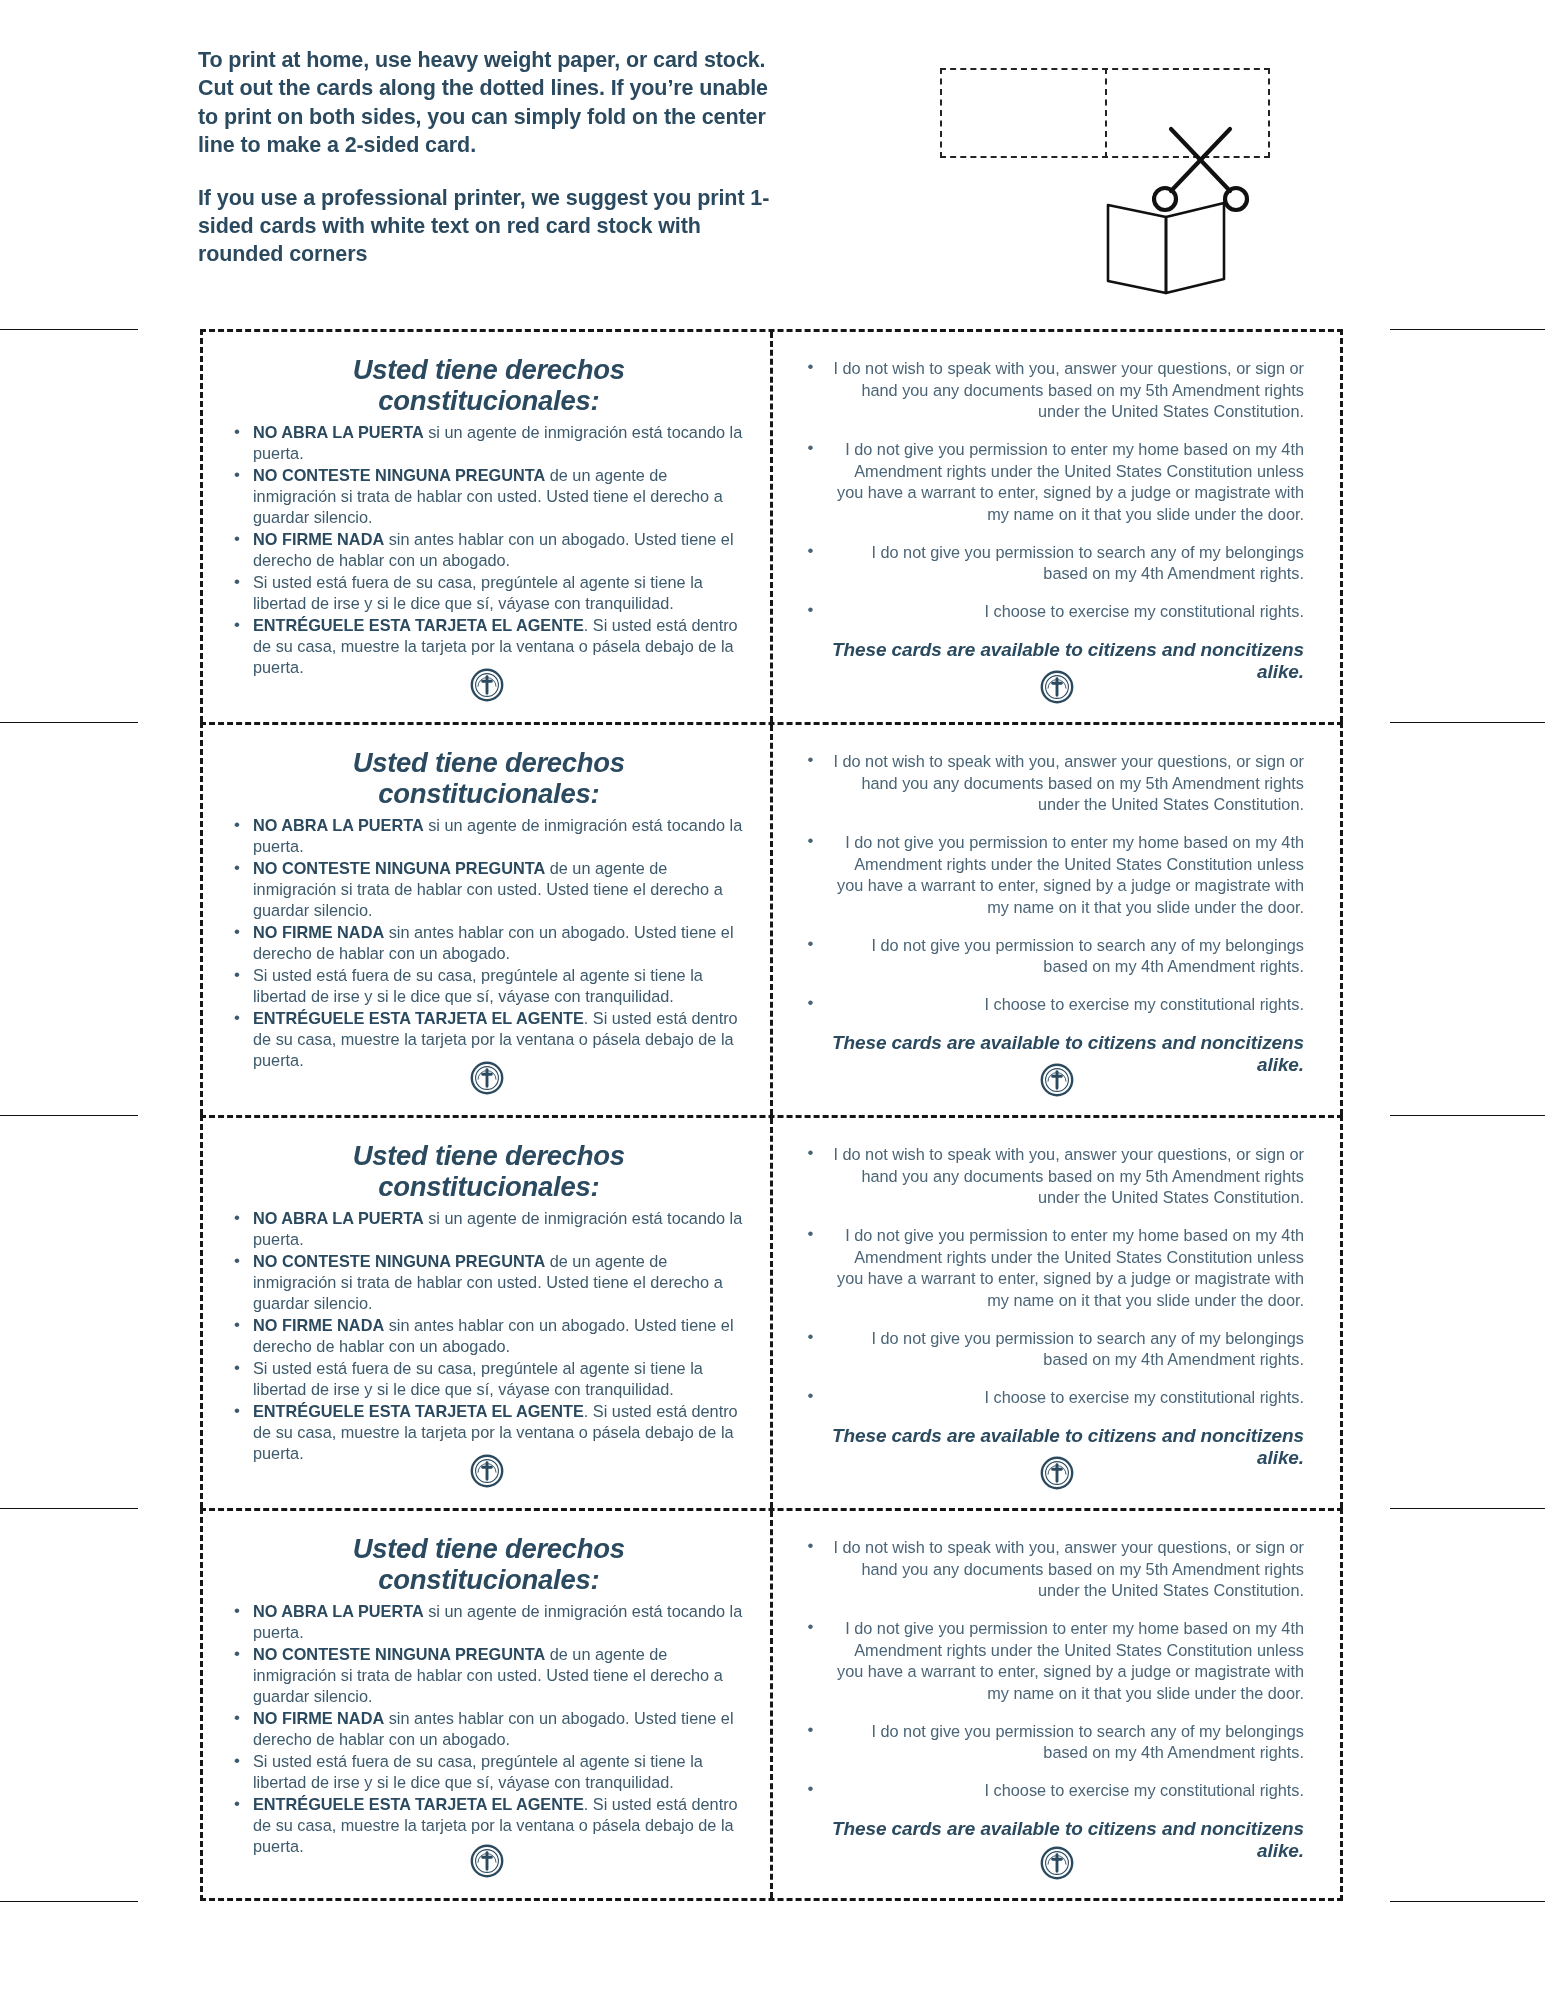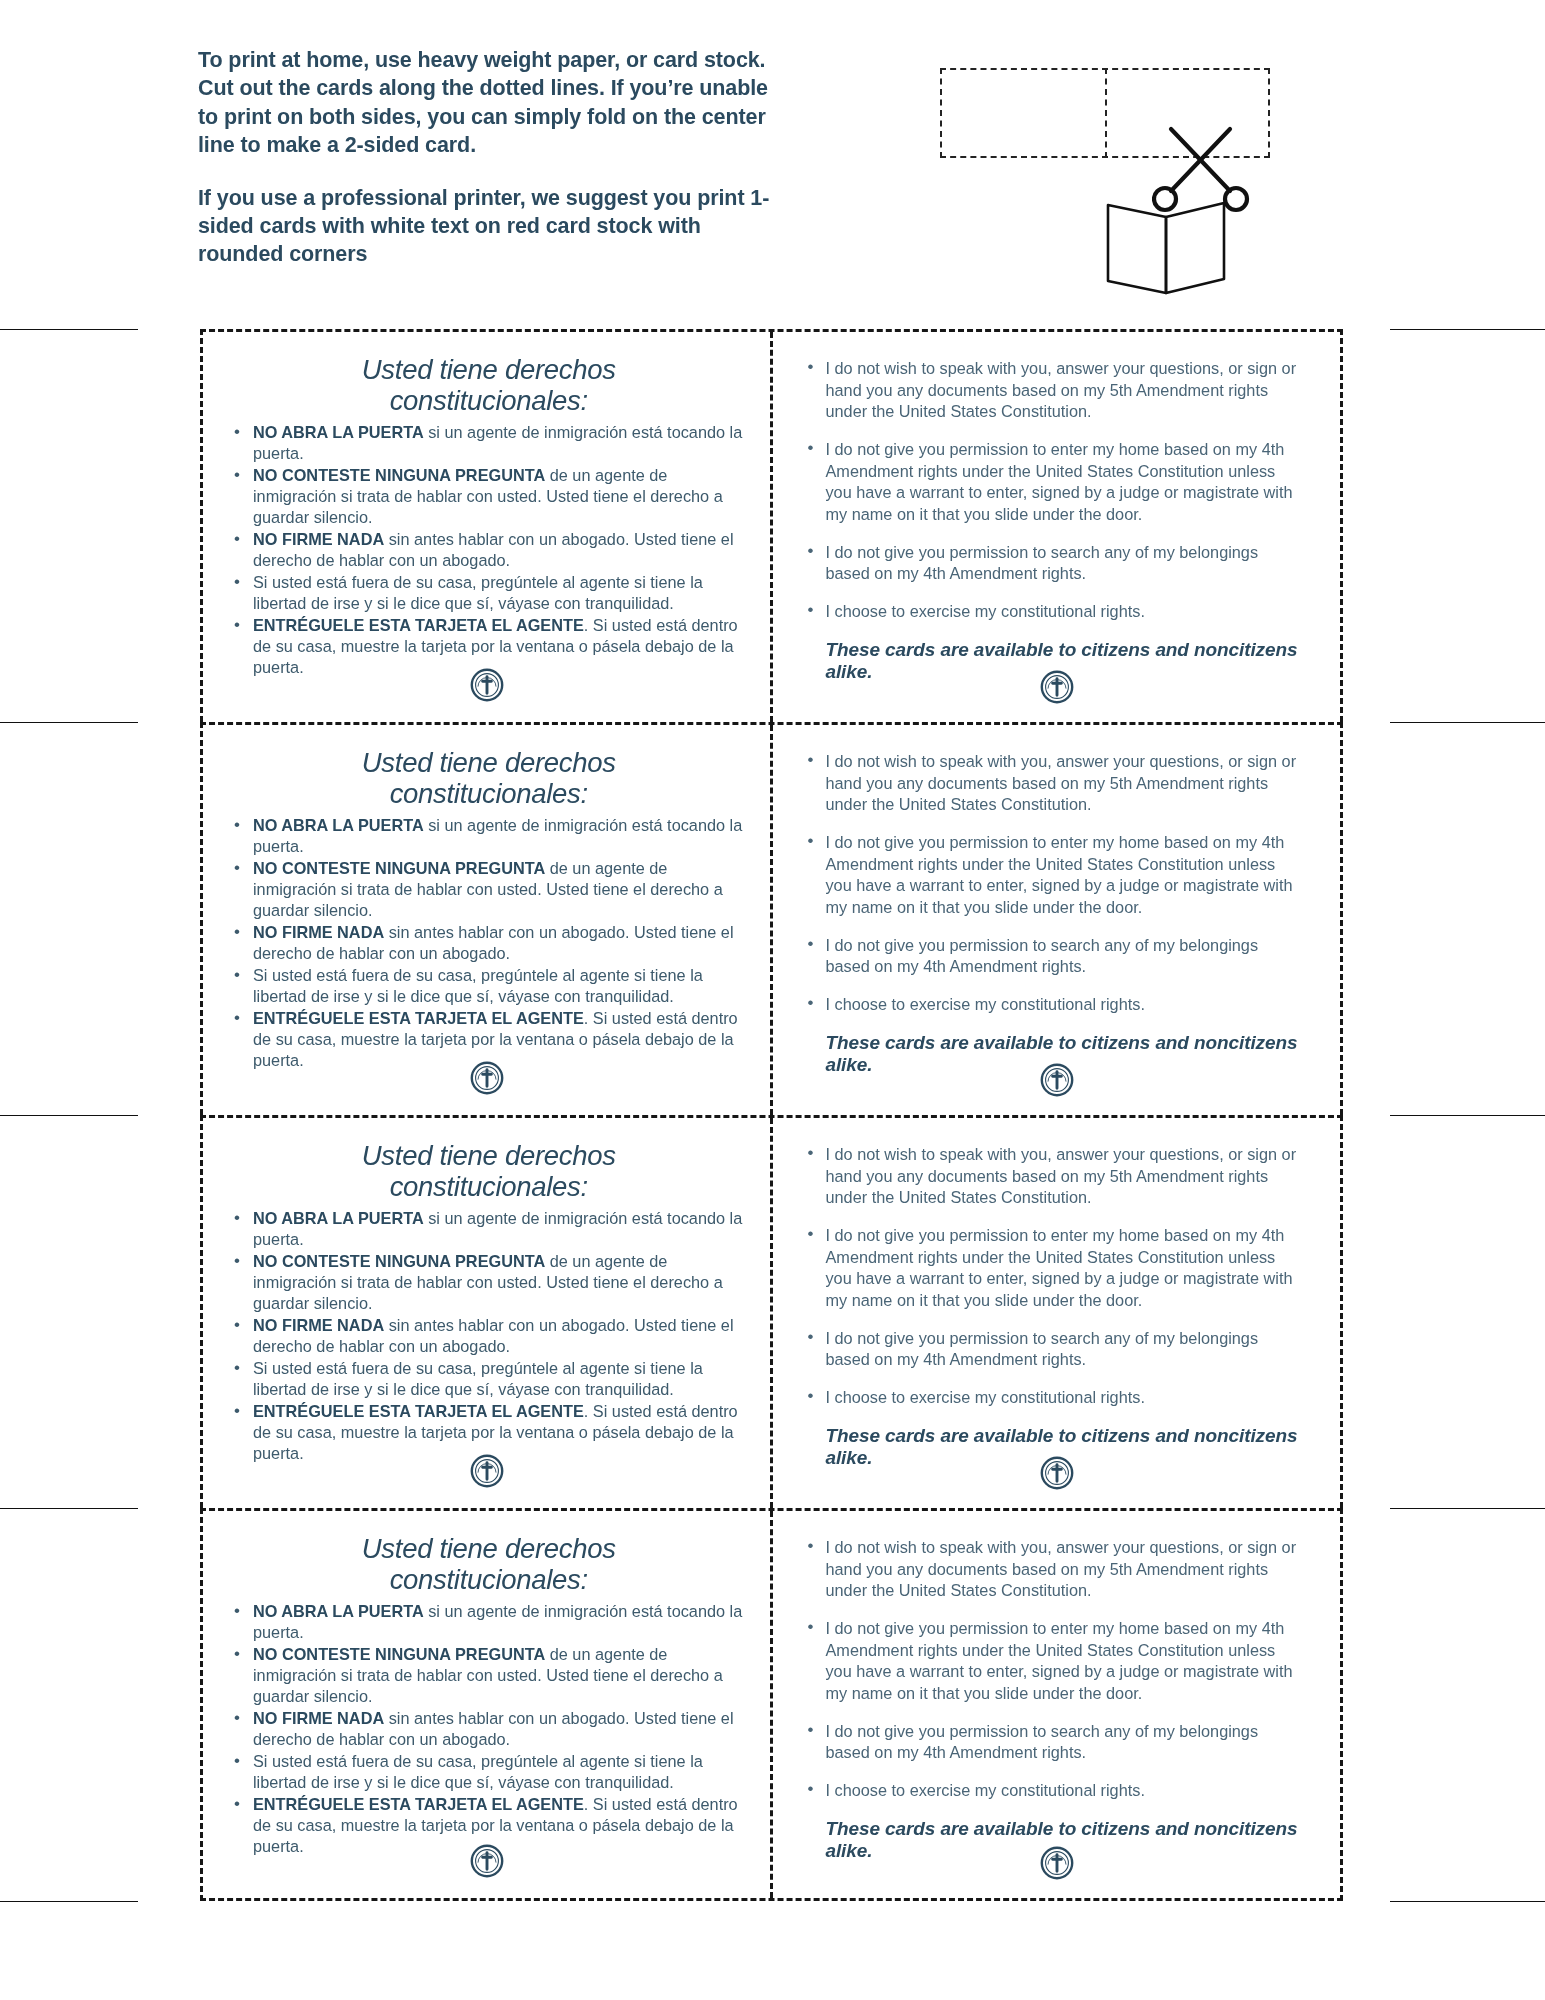--- a/index.html
+++ b/index.html
@@ -106,27 +106,28 @@
     position: relative;
   }
   .card-half.left {
     width: 572px;
     border-right: 3px dashed #161616;
     padding: 18px 18px 0 22px;
   }
   .card-half.right {
     width: 568px;
     padding: 26px 36px 0 26px;
+    text-align: right;
   }
 
   
   .card-title {
     text-align: center;
     font-size: 27.5px;
-    font-weight: normal;
+    font-weight: bold;
     font-style: italic;
     line-height: 1.13;
     color: #2b4a5f;
     margin: 4px 0 6px 0;
     letter-spacing: -0.3px;
   }
   ul.es-list {
     list-style: none;
     margin: 0;
     padding: 0;

